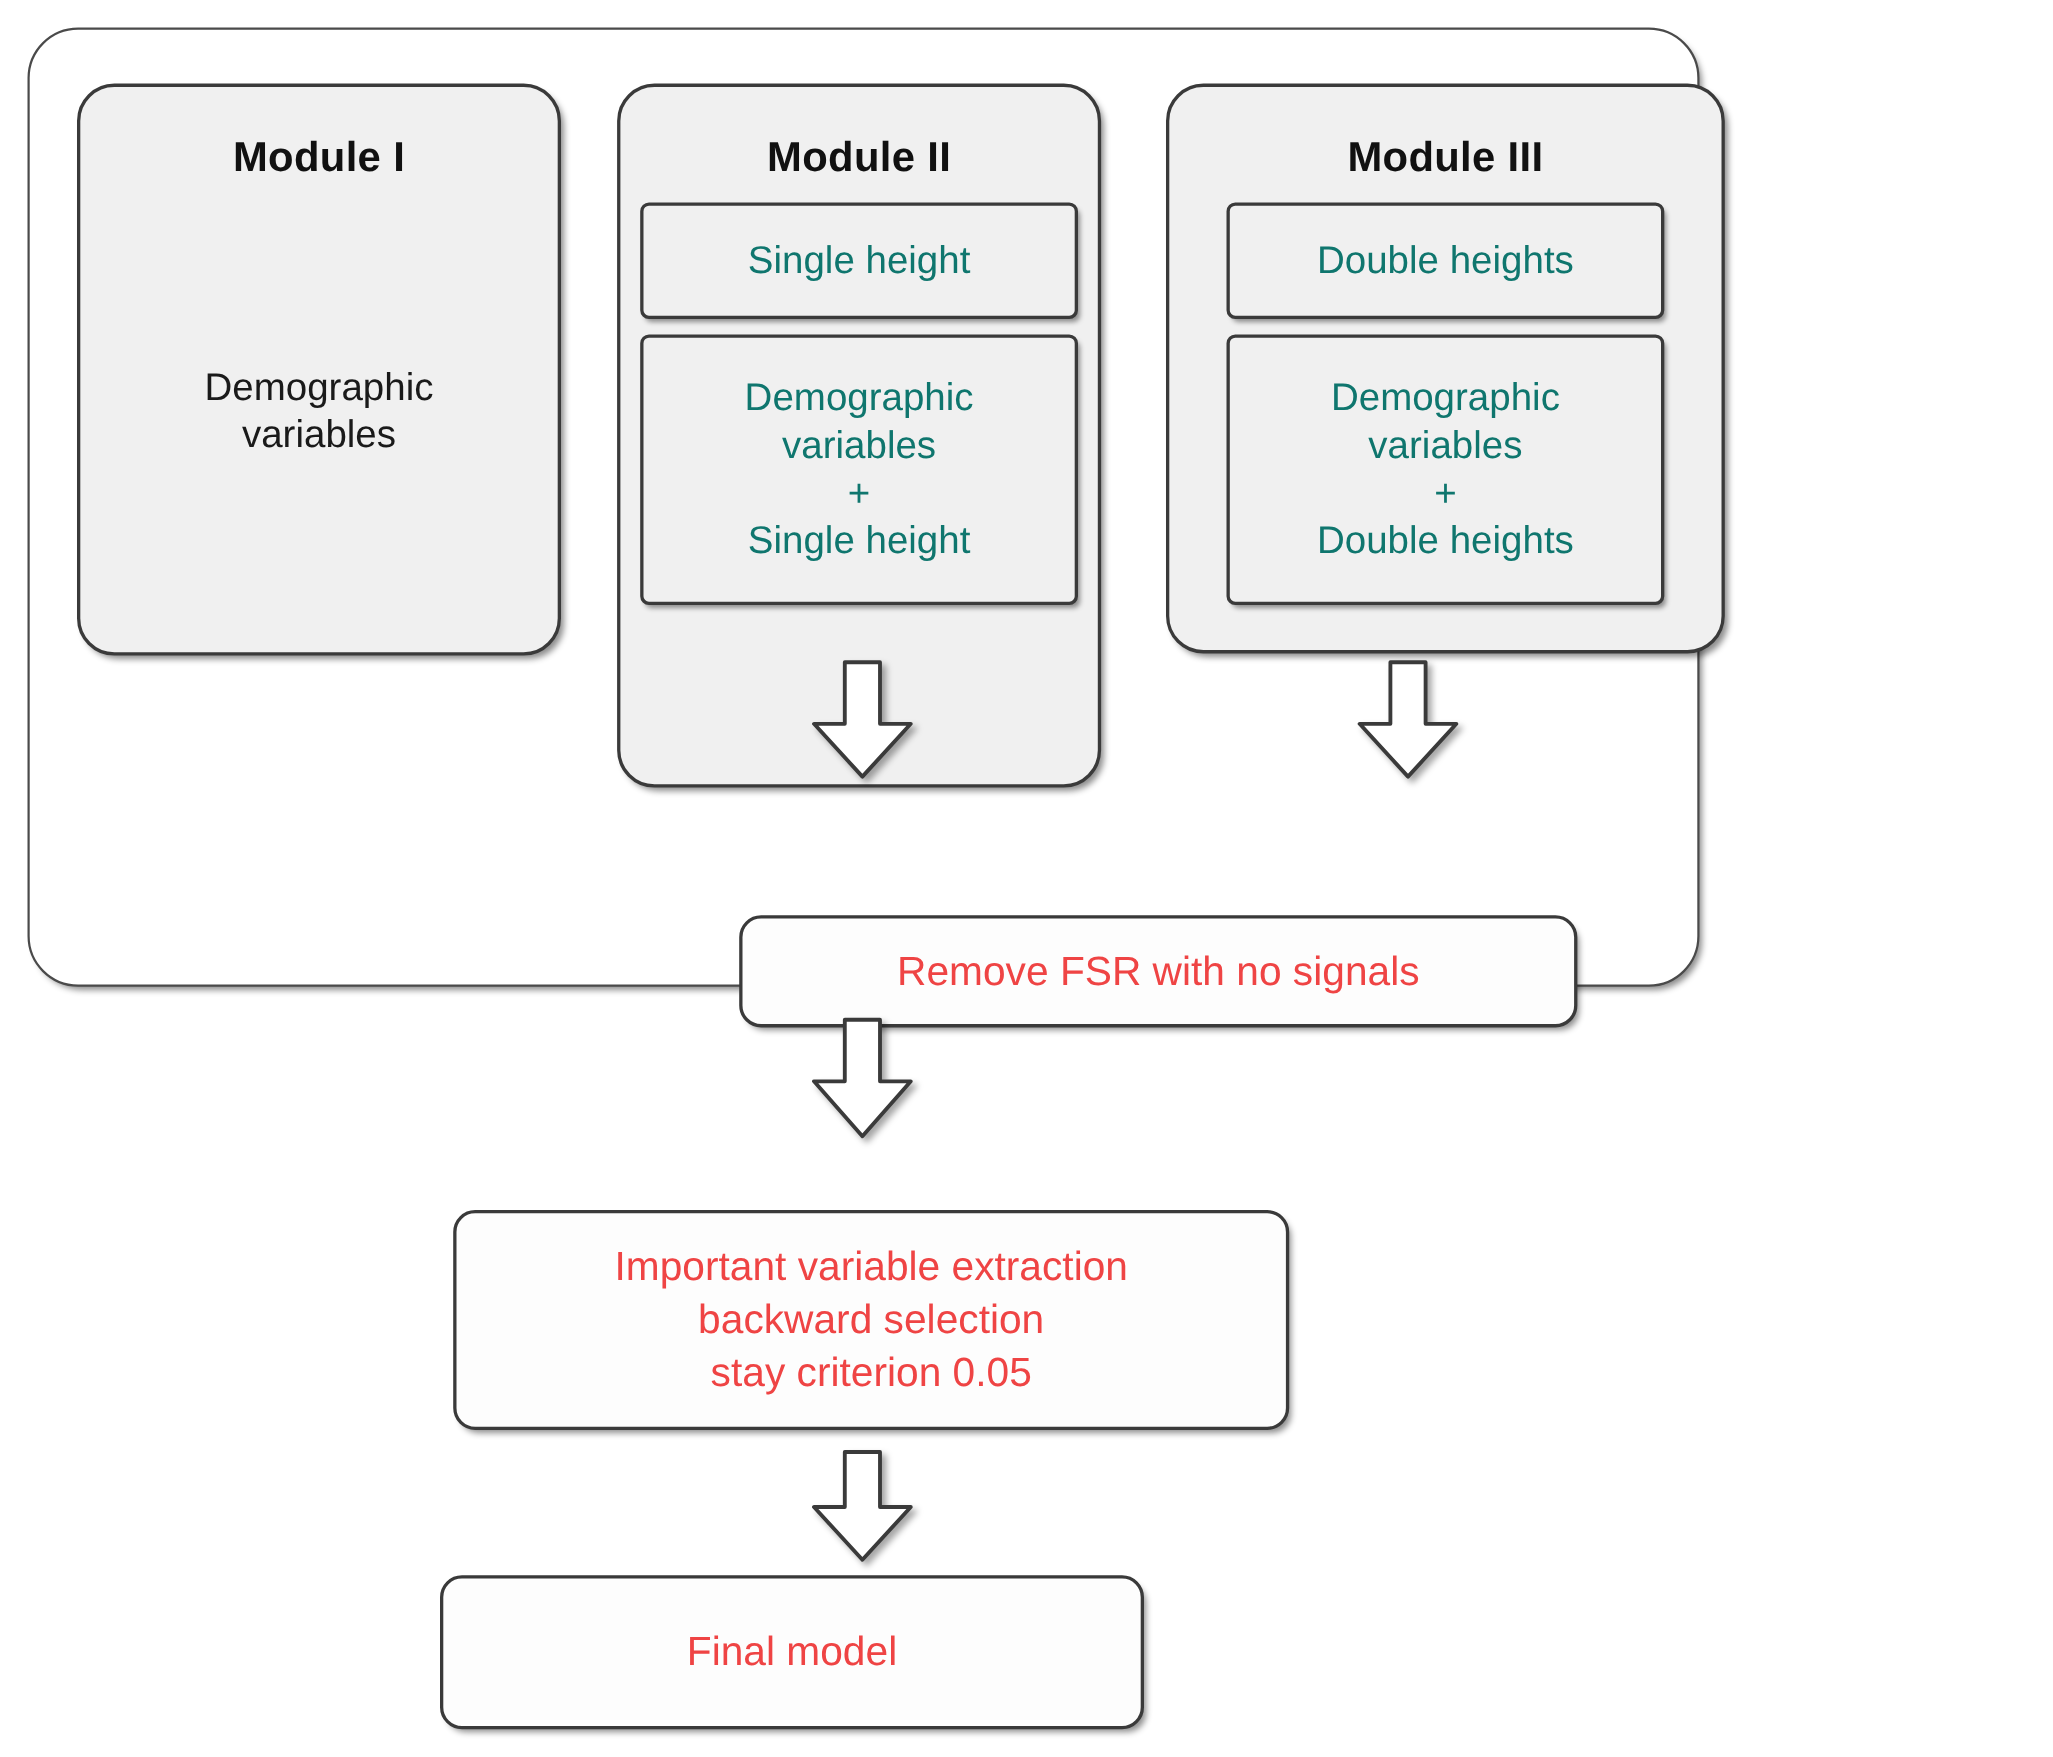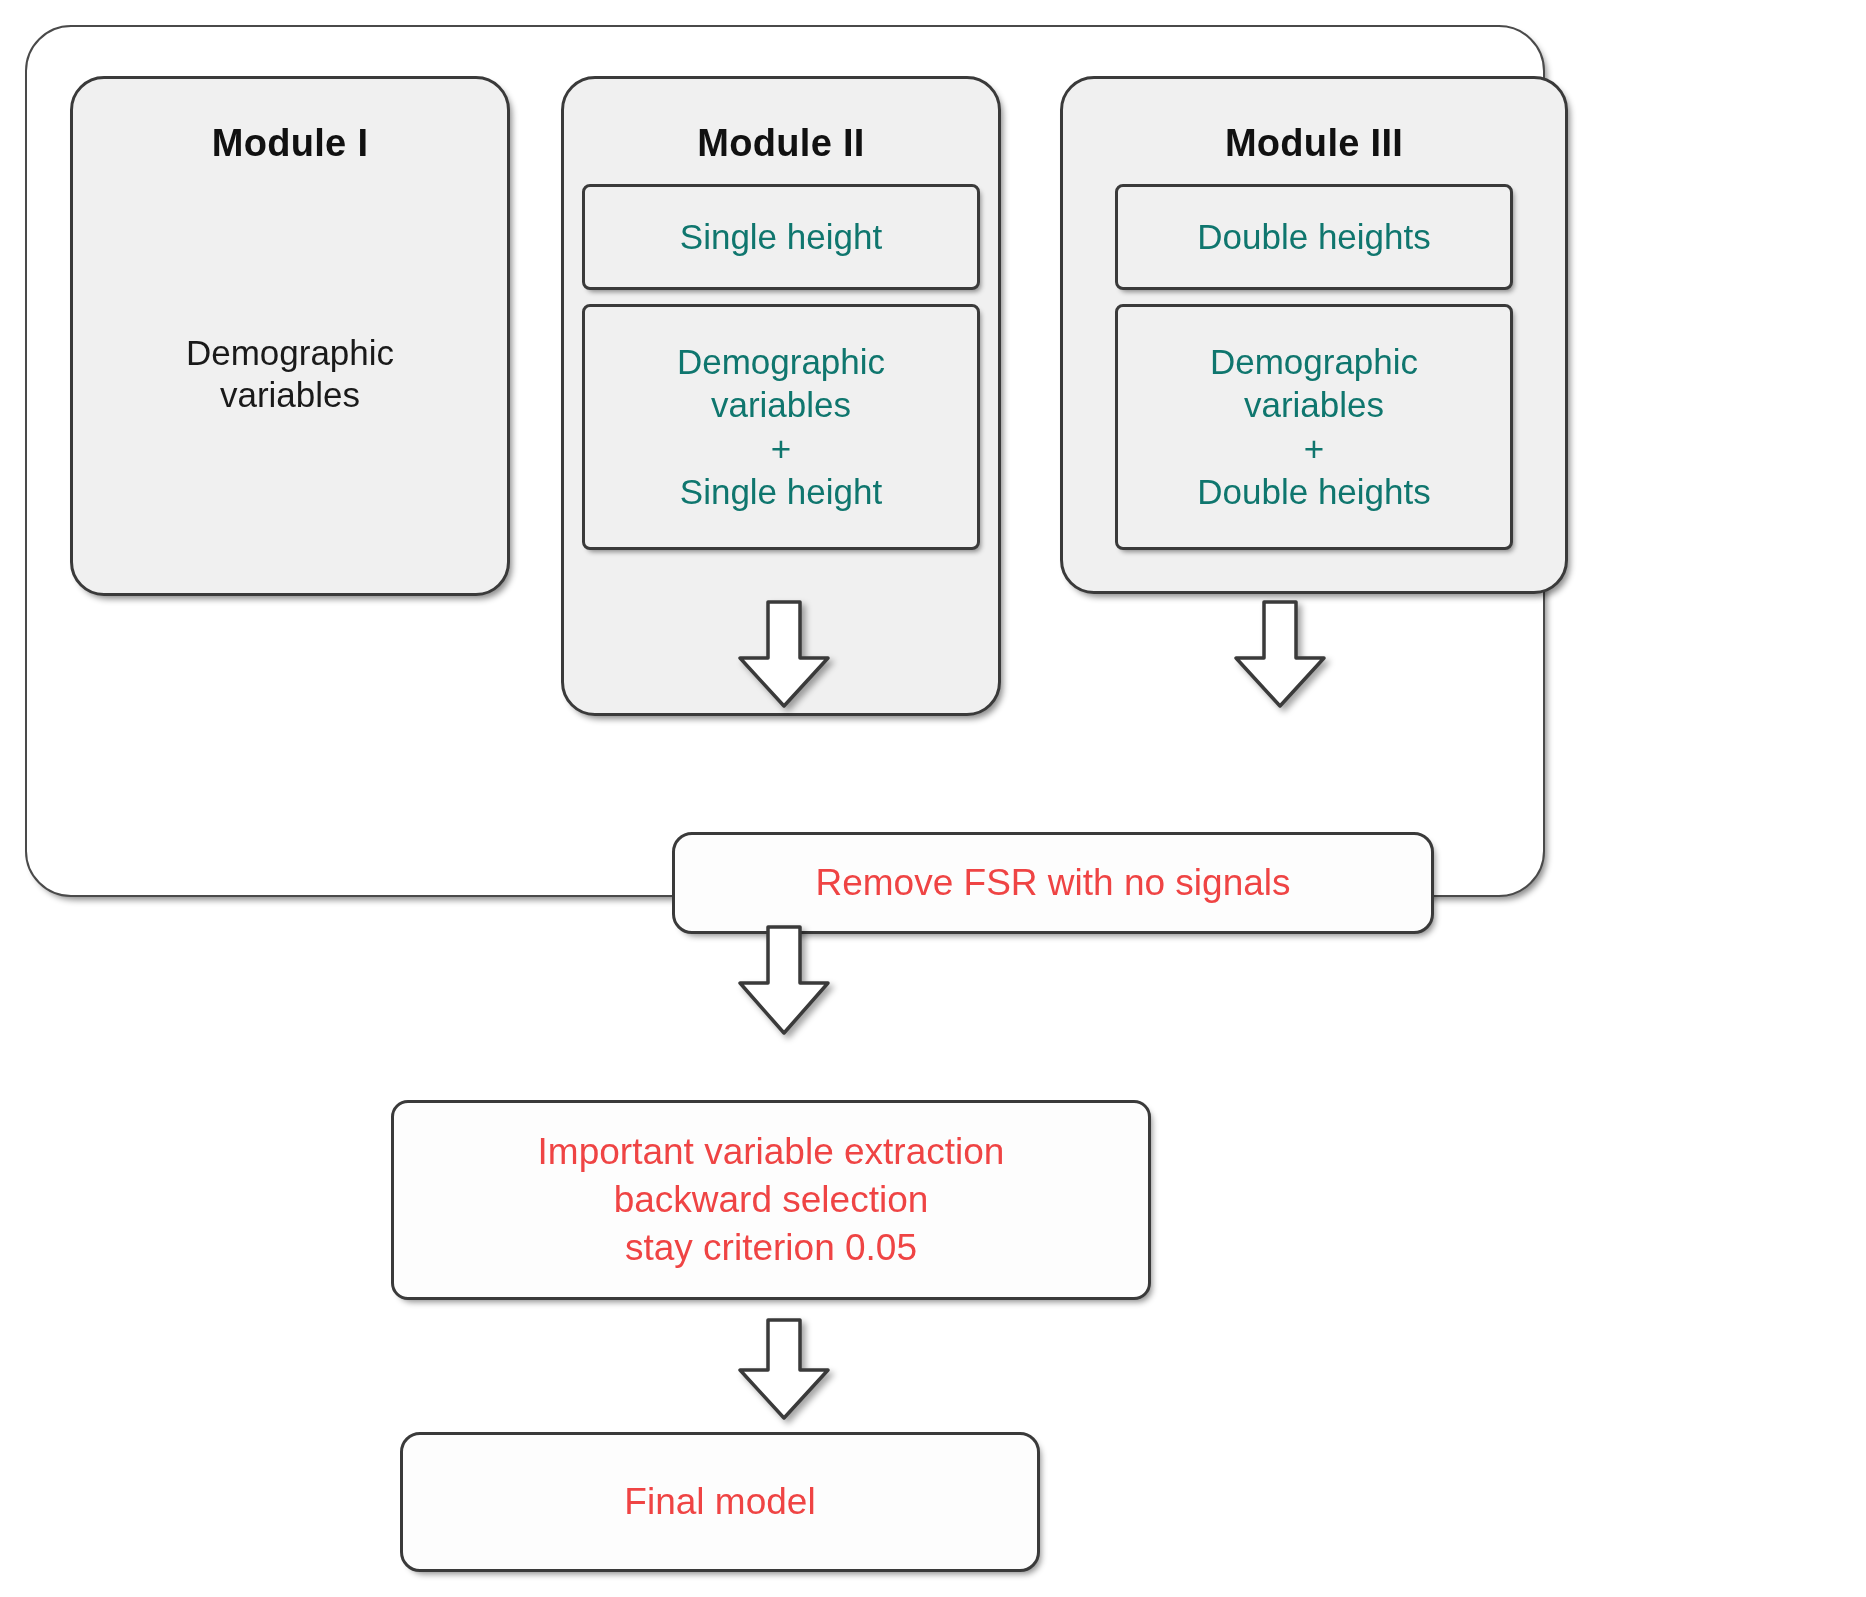--- a/index.html
+++ b/index.html
@@ -44,21 +44,21 @@
   .sub-small{width:398px;height:106px;margin:12px 0 0 0;}
   .sub-large{width:398px;height:246px;margin:14px 0 0 0;}
 
   
   .pbox{background:#fdfdfd;border:3px solid #3a3a3a;border-radius:20px;
         box-sizing:border-box;display:flex;align-items:center;
         justify-content:center;text-align:center;
         font-size:37px;line-height:1.30;color:#ef4444;
         box-shadow:4px 5px 6px -3px rgba(0,0,0,0.45);}
   #remove-fsr-box{position:absolute;left:672px;top:832px;width:762px;height:102px;}
-  #extraction-box{position:absolute;left:391px;top:1100px;width:760px;height:200px;border-radius:17px;}
+  #extraction-box{position:absolute;left:412px;top:1100px;width:760px;height:200px;}
   #final-model-box{position:absolute;left:400px;top:1432px;width:640px;height:140px;}
 
   
   .arrow{position:absolute;}
   .arrow svg{display:block;overflow:visible;}
 
   .multiline{white-space:pre-line;}
 </style>
 </head>
 <body>

